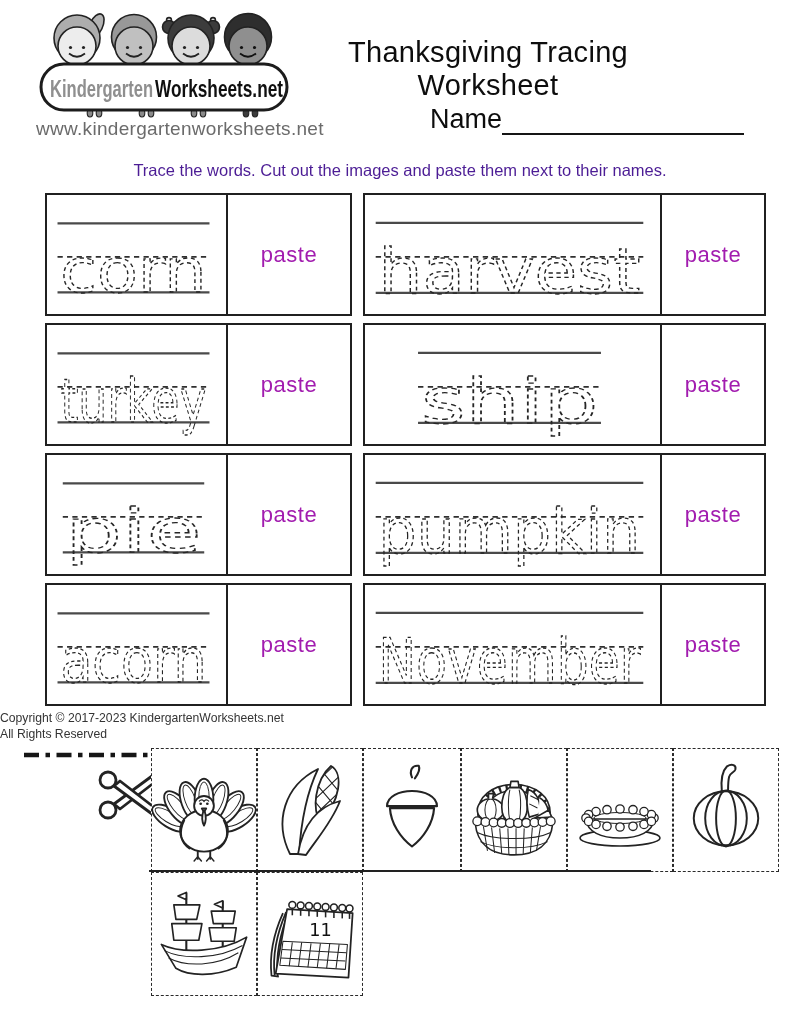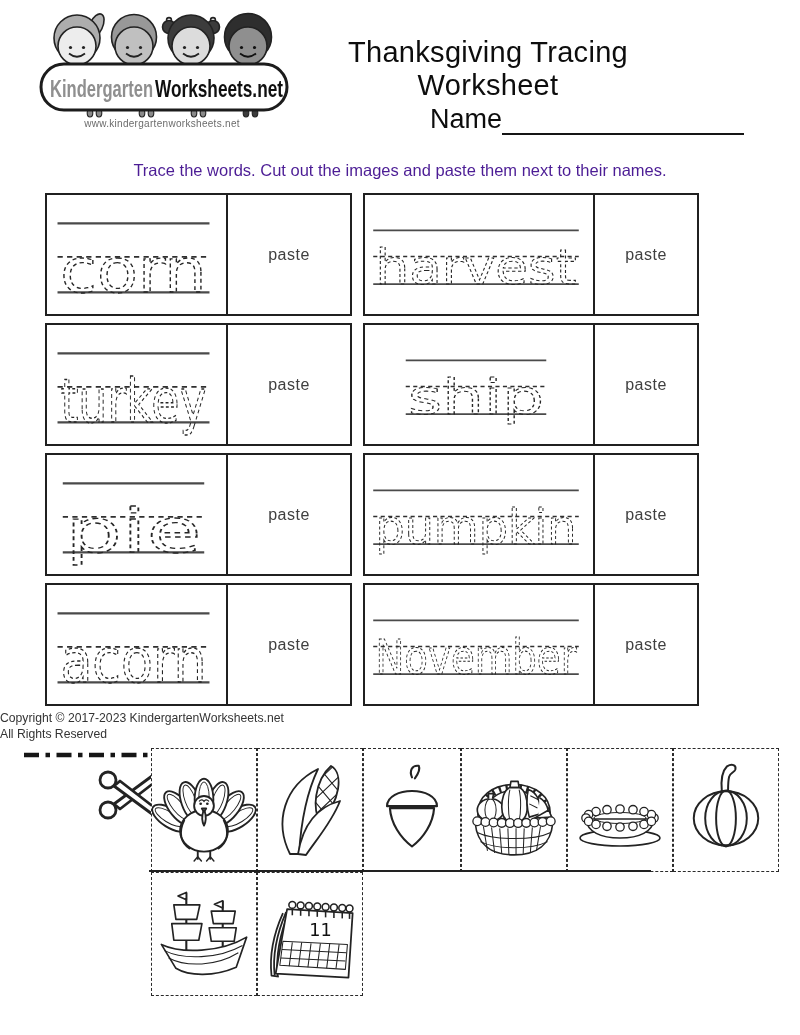--- a/index.html
+++ b/index.html
@@ -2,30 +2,30 @@
 <html><head>
 <meta charset="utf-8">
 <style>
   html,body{margin:0;padding:0;background:#fff;}
   .page{position:relative;width:800px;height:1035px;background:#fff;overflow:hidden;
         font-family:"Liberation Sans",sans-serif;color:#111;}
   .abs{position:absolute;}
   .title{left:276px;top:36px;width:424px;text-align:center;font-size:29px;letter-spacing:.3px;color:#0d0d0d;}
   .name-row{left:430px;top:103px;display:flex;align-items:flex-end;font-size:27px;color:#0d0d0d;}
   .name-line{width:242px;height:30px;border-bottom:2.2px solid #151515;}
-  .website{left:36px;top:118px;width:252px;text-align:center;font-size:10px;color:#6b6b6b;letter-spacing:.3px;}
+  .website{left:36px;top:118px;width:252px;text-align:center;font-size:19px;color:#6b6b6b;letter-spacing:.3px;}
   .instructions{left:0;top:161px;width:800px;text-align:center;font-size:16.5px;color:#4c1d95;}
   #trace-grid{left:45px;top:193px;}
   .trace-row{display:flex;gap:11px;margin-bottom:7px;}
   .trace-cell{display:flex;height:123px;border:2.5px solid #202020;box-sizing:border-box;background:#fff;}
   .trace-cell.left{width:307px;}
-  .trace-cell.right{width:336px;}
+  .trace-cell.right{width:403px;}
   .word-box{flex:1;display:flex;align-items:center;justify-content:center;overflow:hidden;}
   .paste-box{border-left:2.5px solid #202020;display:flex;align-items:center;justify-content:center;
-             font-size:16px;letter-spacing:.5px;color:#404040;margin-left:6px;}
+             font-size:22px;letter-spacing:.5px;color:#a21caf;margin-left:6px;}
   .left .paste-box{width:122px;}
   .right .paste-box{width:102px;}
   .copyright{left:0;top:711px;width:800px;text-align:left;font-size:12.2px;line-height:1.3;color:#343434;}
   .cutline{left:24px;top:750px;}
   .scissors{left:96px;top:766px;}
   .cutout-grid{left:151px;top:748px;width:498px;height:248px;display:grid;
                grid-template-columns:repeat(6,1fr);grid-template-rows:1fr 1fr;position:absolute;}
   .cut-cell{border:1.7px dashed #2a2a2a;display:flex;align-items:center;justify-content:center;background:#fff;}
   .row-divider{position:absolute;left:-2px;right:-2px;top:122px;height:2.4px;background:#222;z-index:2;}
 </style>

